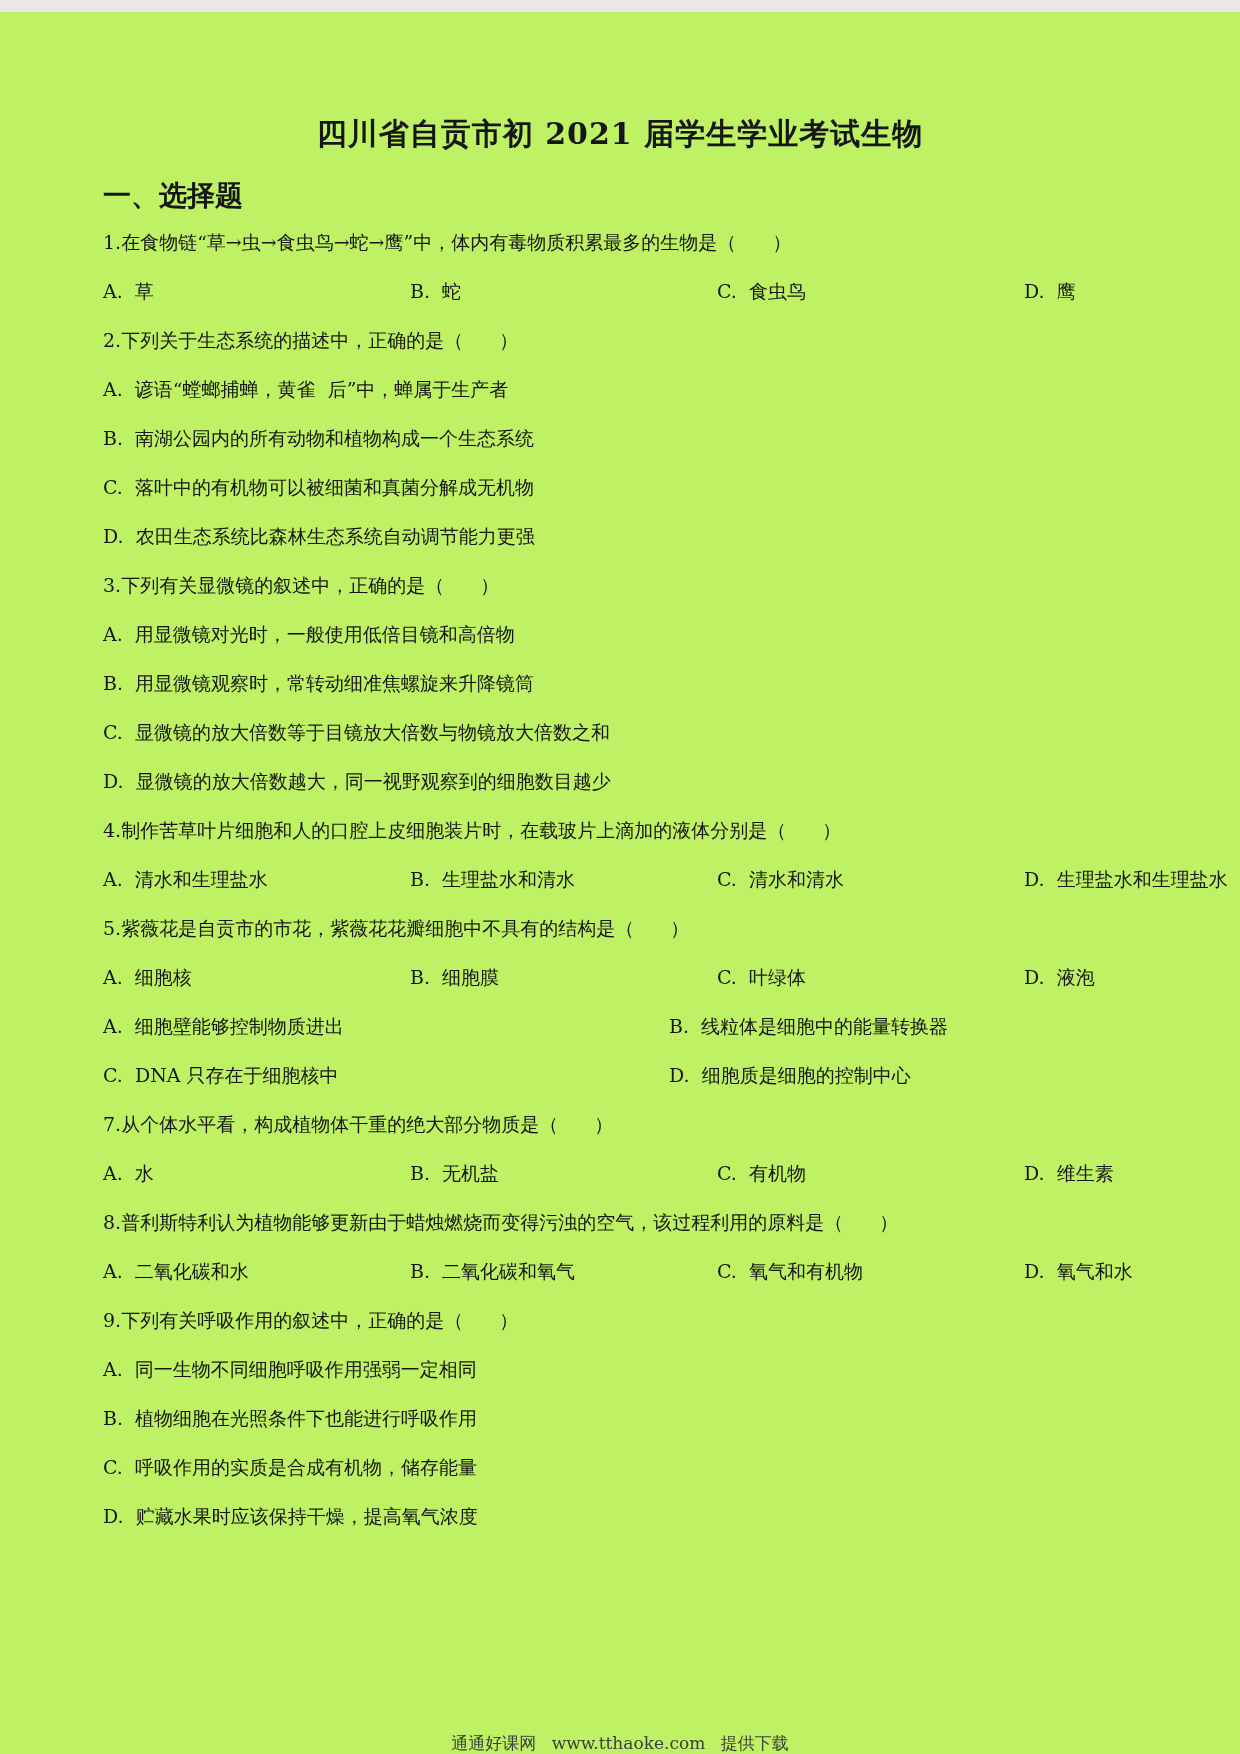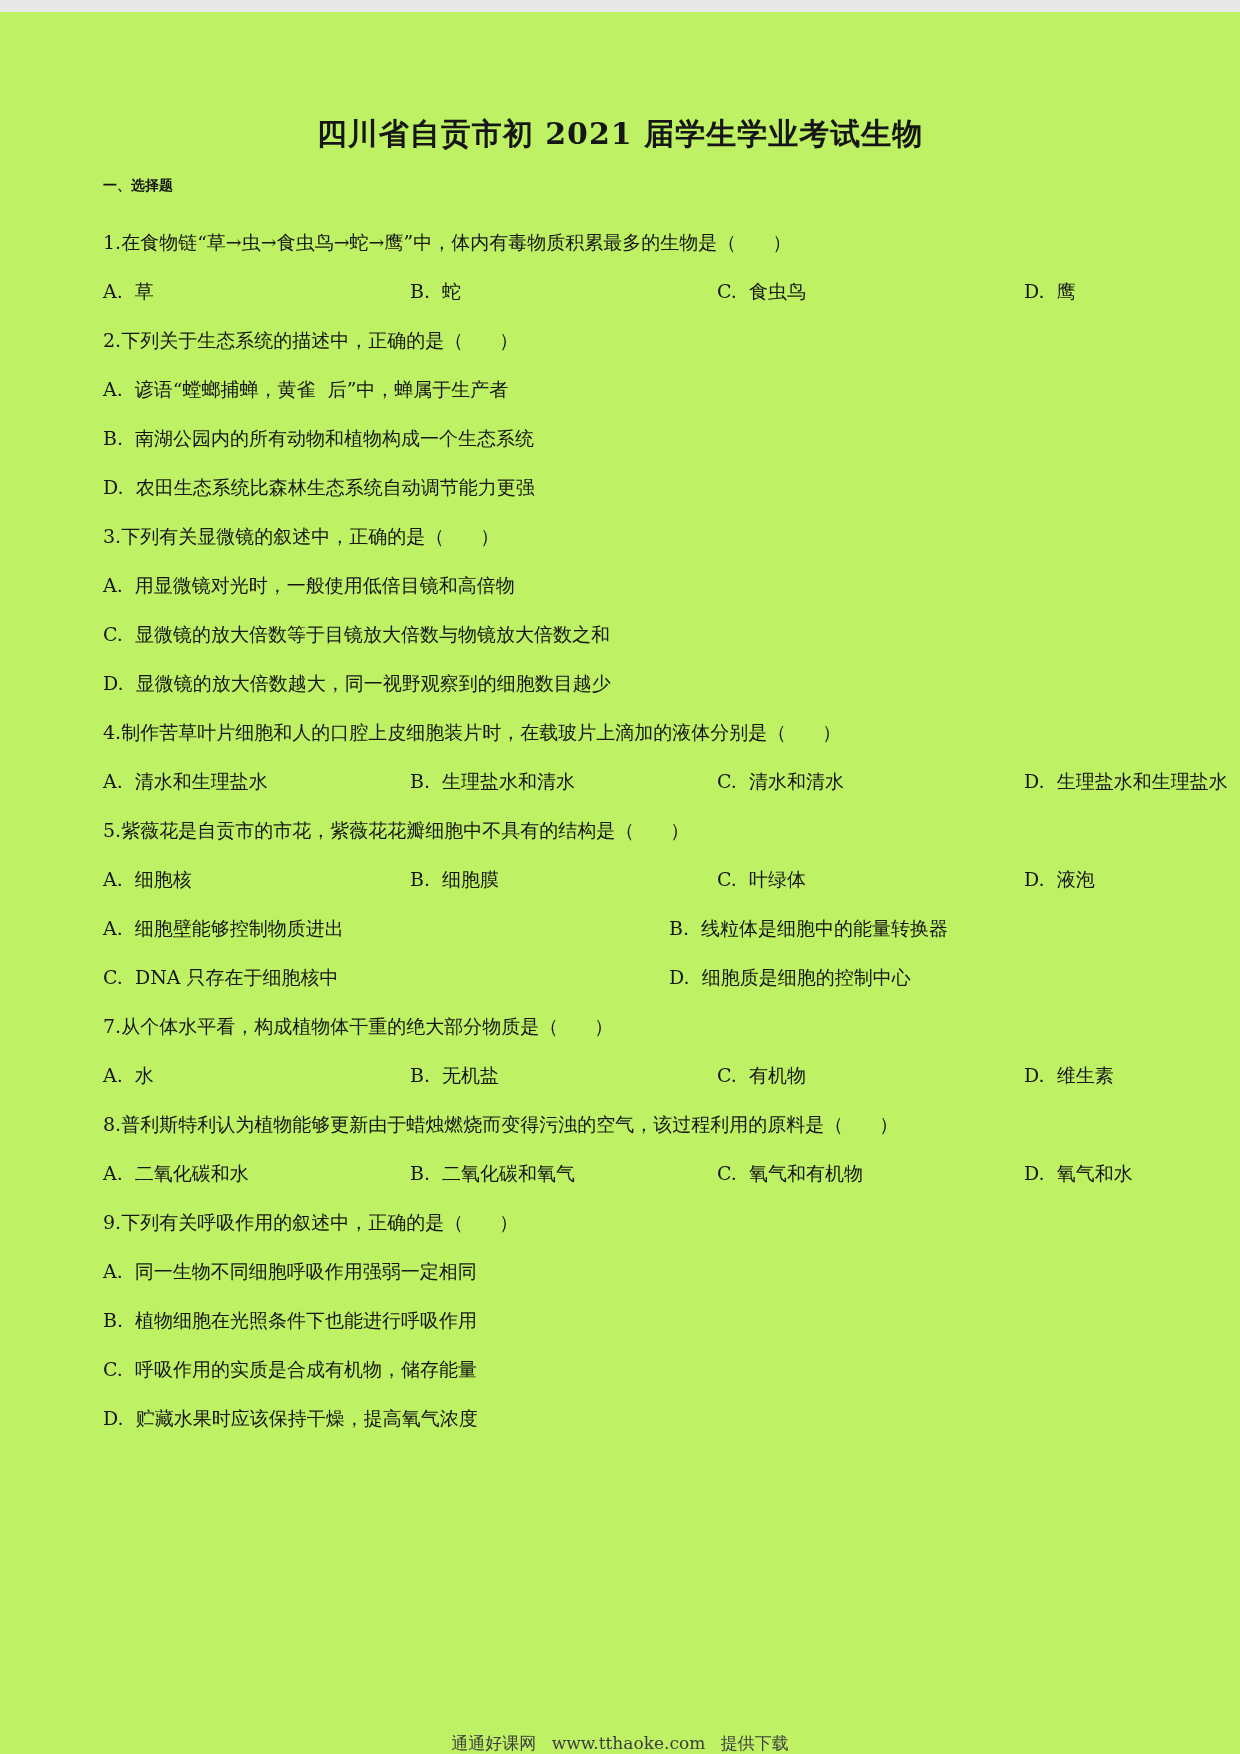--- a/index.html
+++ b/index.html
@@ -22,21 +22,21 @@
     text-align: center;
     font-size: 30px;
     font-weight: 700;
     letter-spacing: 1px;
   }
   .section {
     position: absolute;
     top: 165px;
     left: 103px;
     margin: 0;
-    font-size: 14px;
+    font-size: 28px;
     font-weight: 700;
   }
   .questions {
     position: absolute;
     top: 206px;
     left: 103px;
     width: 1040px;
   }
   .line {
     height: 49px;
@@ -69,25 +69,27 @@
   <h2 class="section">一、选择题</h2>
   <div class="questions" id="questions">
       <div class="question">
         <div class="line stem">1.在食物链“草→虫→食虫鸟→蛇→鹰”中，体内有毒物质积累最多的生物是（      ）</div>
         <div class="line options-row cols4"><div class="opt">A.  草</div><div class="opt">B.  蛇</div><div class="opt">C.  食虫鸟</div><div class="opt">D.  鹰</div></div>
       </div>
       <div class="question">
         <div class="line stem">2.下列关于生态系统的描述中，正确的是（      ）</div>
         <div class="line option">A.  谚语“螳螂捕蝉，黄雀  后”中，蝉属于生产者</div>
         <div class="line option">B.  南湖公园内的所有动物和植物构成一个生态系统</div>
+        <div class="line option">C.  落叶中的有机物可以被细菌和真菌分解成无机物</div>
         <div class="line option">D.  农田生态系统比森林生态系统自动调节能力更强</div>
       </div>
       <div class="question">
         <div class="line stem">3.下列有关显微镜的叙述中，正确的是（      ）</div>
         <div class="line option">A.  用显微镜对光时，一般使用低倍目镜和高倍物</div>
+        <div class="line option">B.  用显微镜观察时，常转动细准焦螺旋来升降镜筒</div>
         <div class="line option">C.  显微镜的放大倍数等于目镜放大倍数与物镜放大倍数之和</div>
         <div class="line option">D.  显微镜的放大倍数越大，同一视野观察到的细胞数目越少</div>
       </div>
       <div class="question">
         <div class="line stem">4.制作苦草叶片细胞和人的口腔上皮细胞装片时，在载玻片上滴加的液体分别是（      ）</div>
         <div class="line options-row cols4"><div class="opt">A.  清水和生理盐水</div><div class="opt">B.  生理盐水和清水</div><div class="opt">C.  清水和清水</div><div class="opt">D.  生理盐水和生理盐水</div></div>
       </div>
       <div class="question">
         <div class="line stem">5.紫薇花是自贡市的市花，紫薇花花瓣细胞中不具有的结构是（      ）</div>
         <div class="line options-row cols4"><div class="opt">A.  细胞核</div><div class="opt">B.  细胞膜</div><div class="opt">C.  叶绿体</div><div class="opt">D.  液泡</div></div>

